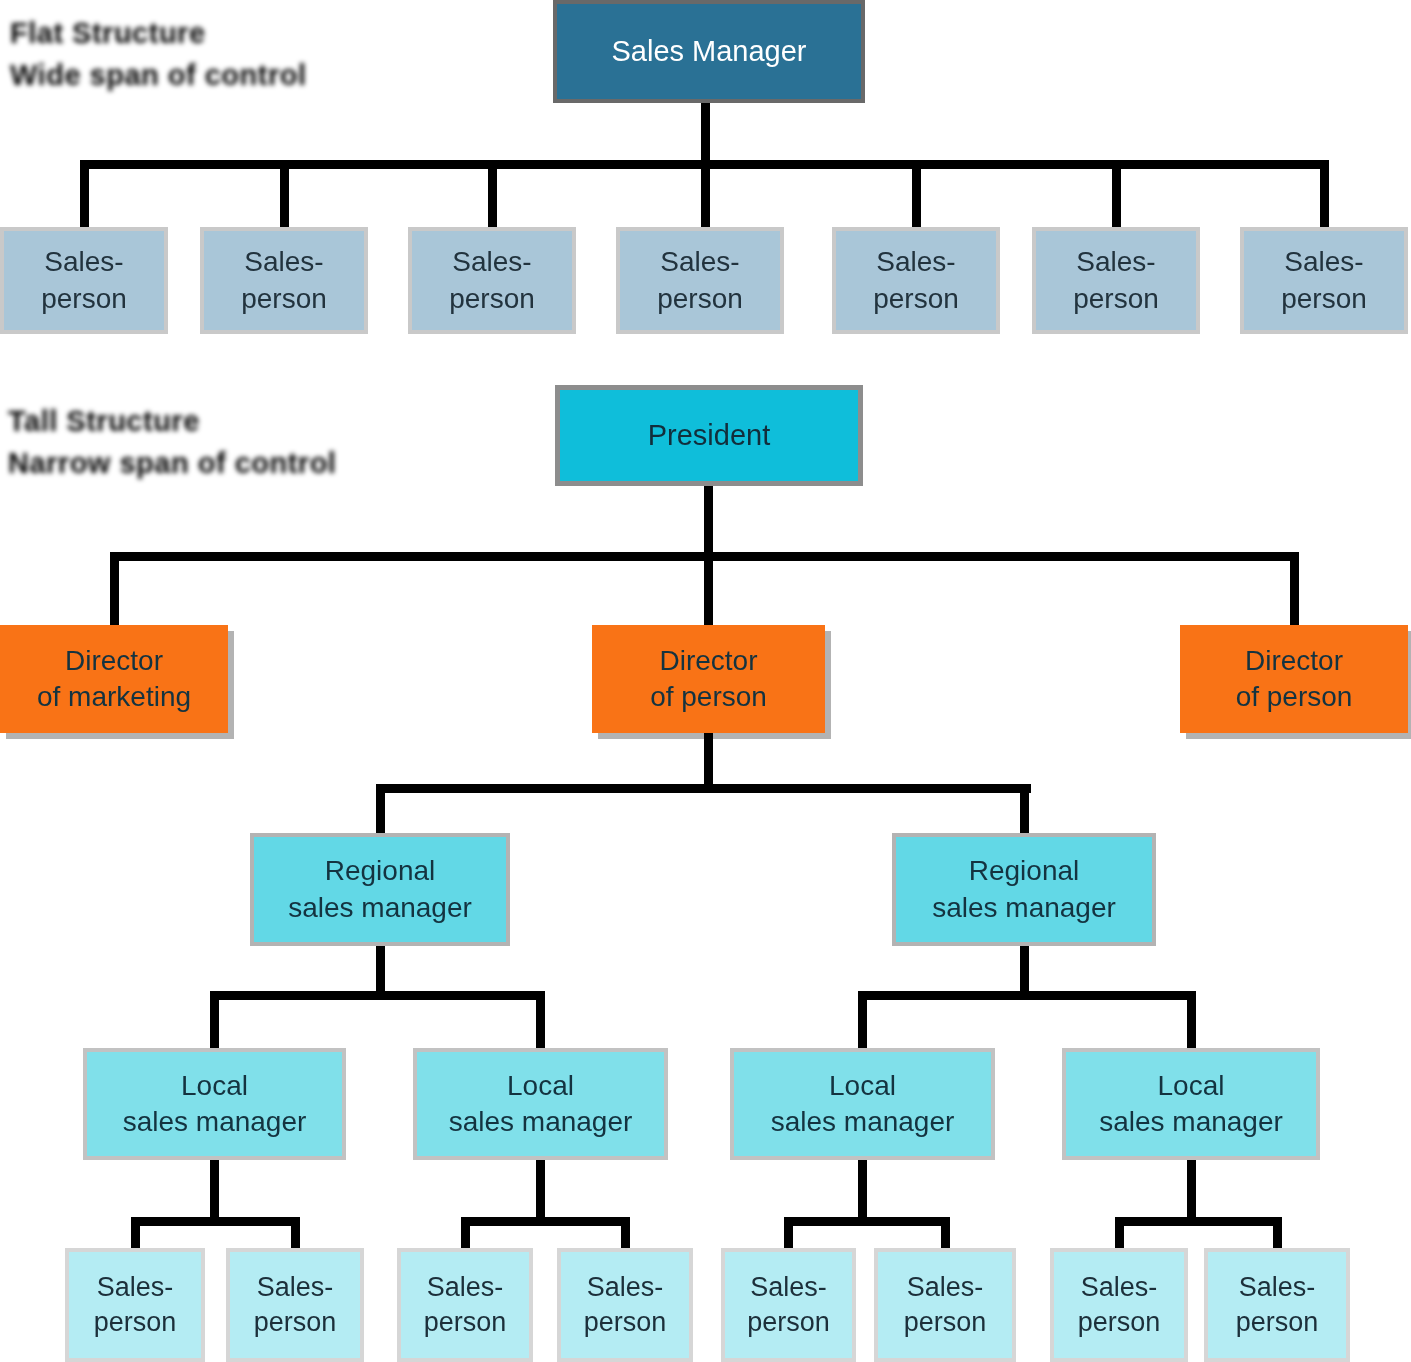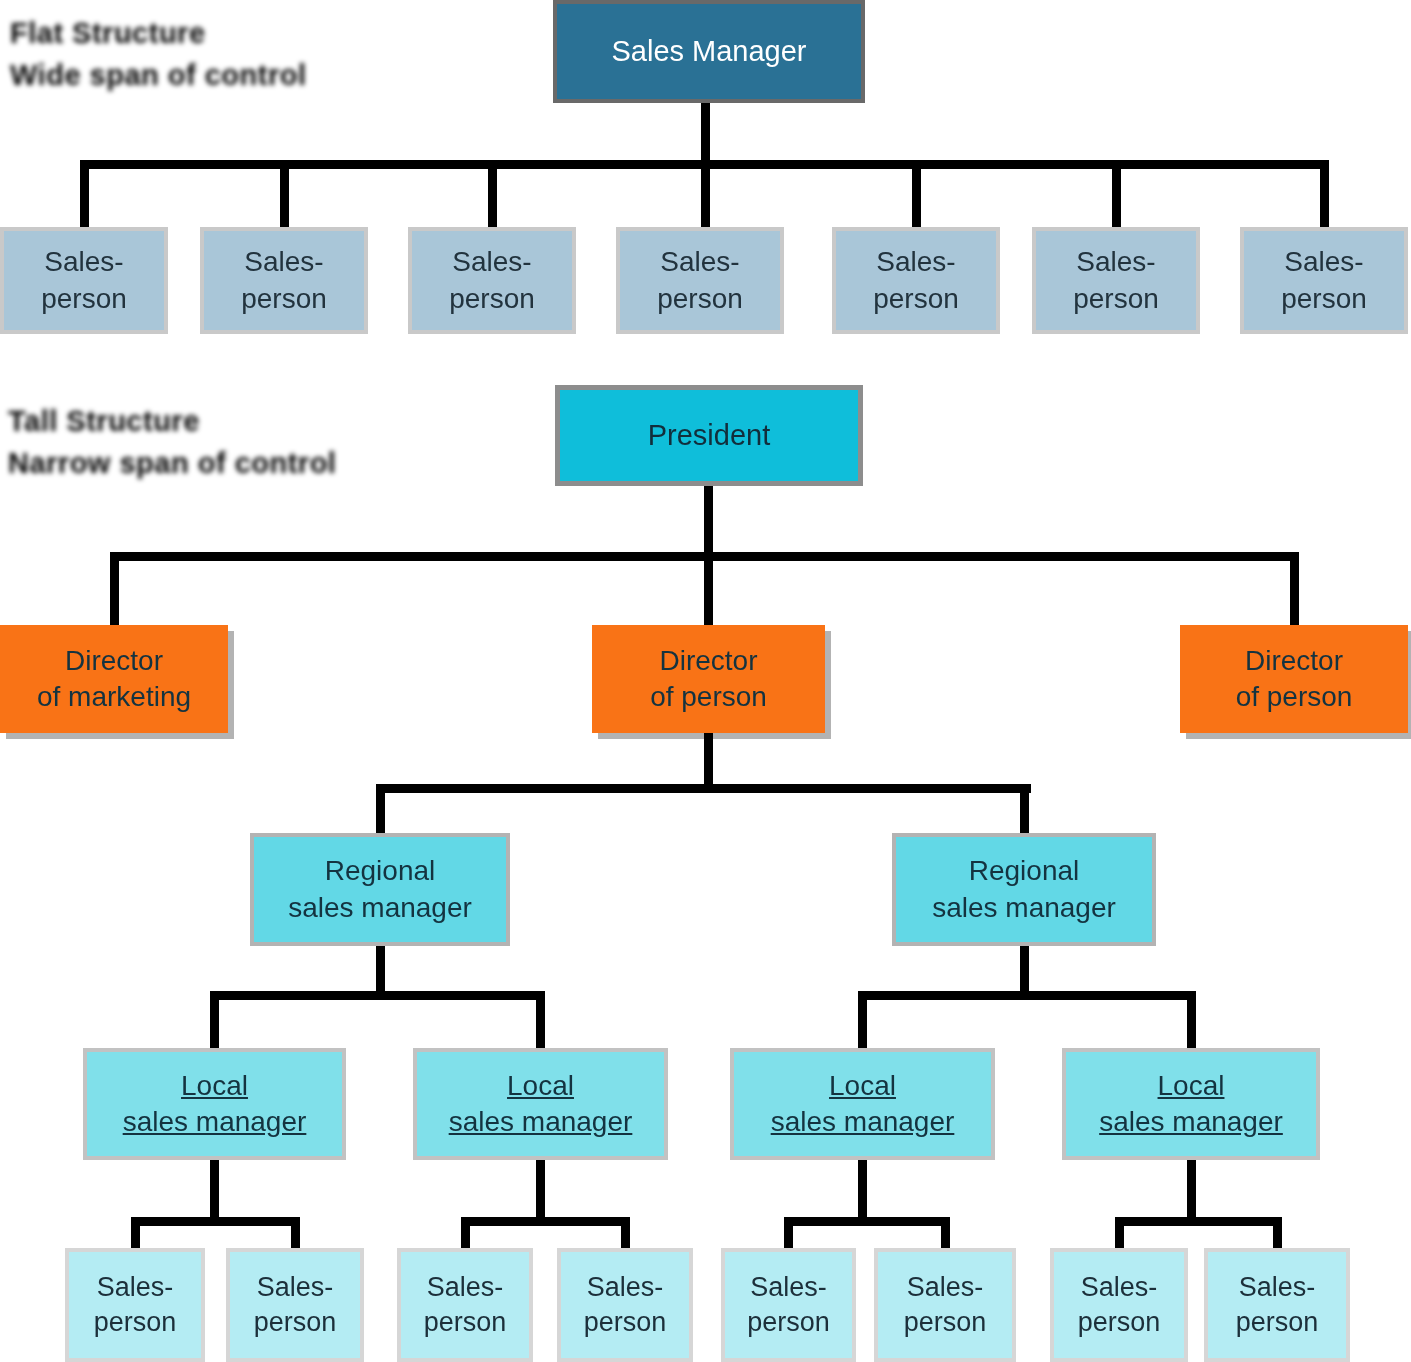--- a/index.html
+++ b/index.html
@@ -11,21 +11,21 @@
     position:absolute;box-sizing:border-box;
     display:flex;flex-direction:column;align-items:center;justify-content:center;
     text-align:center;font-size:28px;line-height:1.3;color:#1c2f3a;
   }
   .node .l{display:block;}
   .sm{background:#2a7195;border:4px solid #696969;color:#ffffff;font-size:29px;}
   .member{background:#a9c6d8;border:4px solid #c9c9c9;color:#22333e;}
   .president{background:#0fbeda;border:5px solid #8d8d8d;color:#122e3c;font-size:29px;}
   .director{background:#f97316;box-shadow:6px 6px 0 #b3b3b3;color:#143340;}
   .regional{background:#62d8e6;border:4px solid #b3b3b3;color:#143340;}
-  .local{background:#80e0ea;border:4px solid #c2c2c2;color:#143340;text-decoration:underline;}
+  .local{background:#80e0ea;border:4px solid #c2c2c2;color:#143340;}
   .sp{background:#b4ecf3;border:4px solid #d6d6d6;color:#1c2f3a;font-size:27px;}
   .vline{position:absolute;width:9px;background:#000000;}
   .hline{position:absolute;height:9px;background:#000000;}
   .caption{
     position:absolute;font-weight:700;font-size:29px;line-height:42px;
     color:#231f20;letter-spacing:0.5px;
     filter:blur(2.5px) contrast(6);
   }
   .caption .l{display:block;white-space:nowrap;}
 </style>

